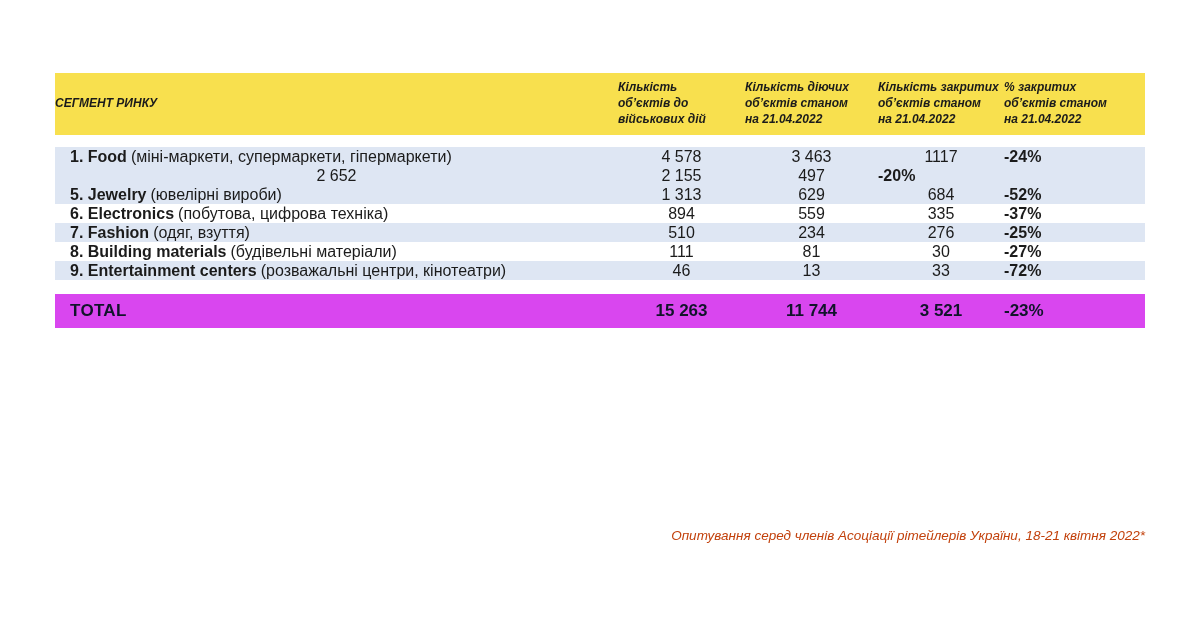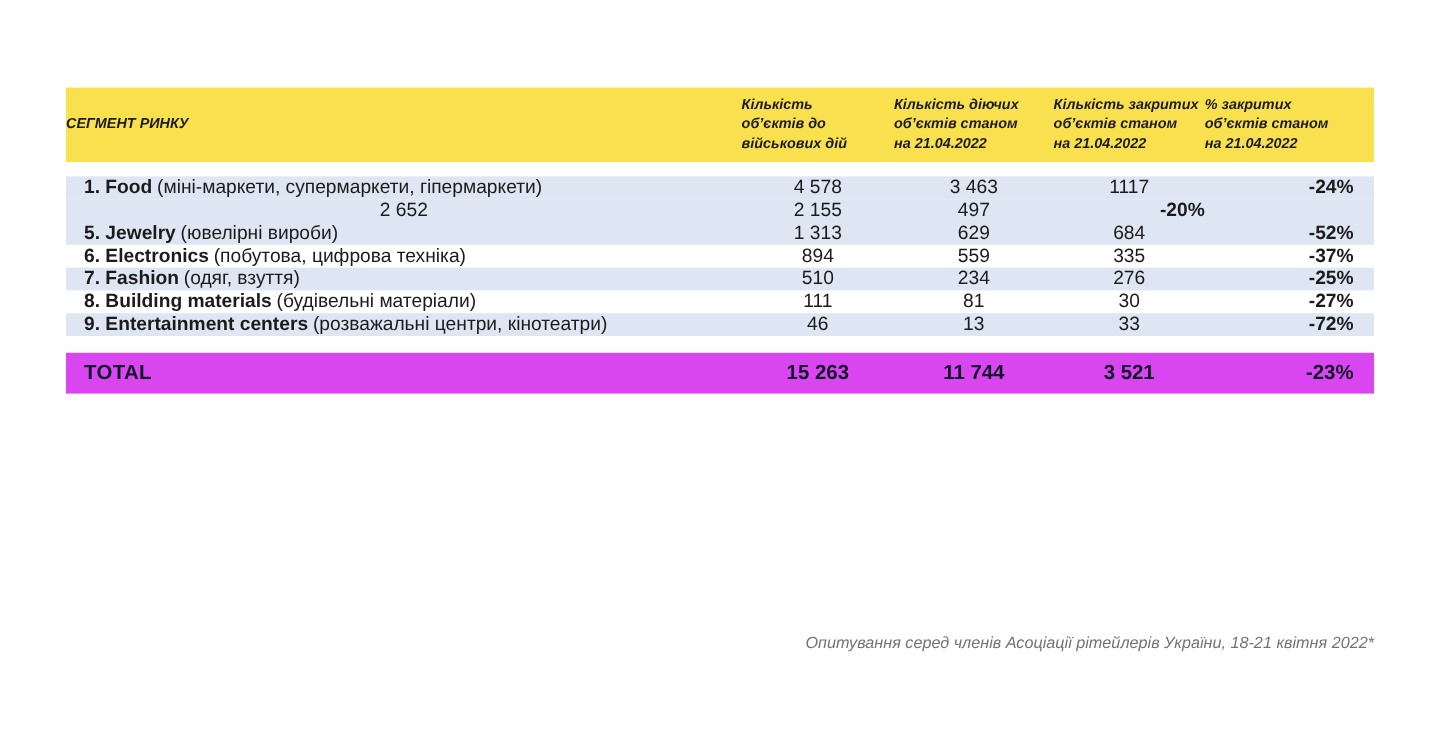--- a/index.html
+++ b/index.html
@@ -16,27 +16,27 @@
   .thead .seg-h { padding-right:100px; }
 
   .rows { margin-top:12px; }
   .row { height:19px; font-size:16px; }
   .row.odd { background:#DEE6F3; }
 
   .seg { padding-left:15px; white-space:nowrap; }
   .seg .b { font-weight:700; }
   .seg .d { margin-left:4px; font-weight:400; }
   .num { text-align:center; font-weight:400; }
-  .pct { text-align:right; font-weight:700; }
+  .pct { text-align:left; font-weight:700; }
 
   .total { margin-top:14px; height:34px; background:#d946ef; color:#10142A; font-size:17px; }
   .total .seg { font-weight:700; letter-spacing:0.3px; }
   .total .num, .total .pct { font-weight:700; }
 
-  .footer { position:absolute; right:55px; top:528px; text-align:right; font-style:italic; color:#737373; }
+  .footer { position:absolute; right:55px; top:528px; text-align:right; font-style:italic; color:#c2410c; }
   .f1 { font-size:13.5px; margin-bottom:8px; }
   .f2 { font-size:12px; }
 </style>
 </head>
 <body>
 
 <div class="canvas">
 
   <div class="tbl">
 

